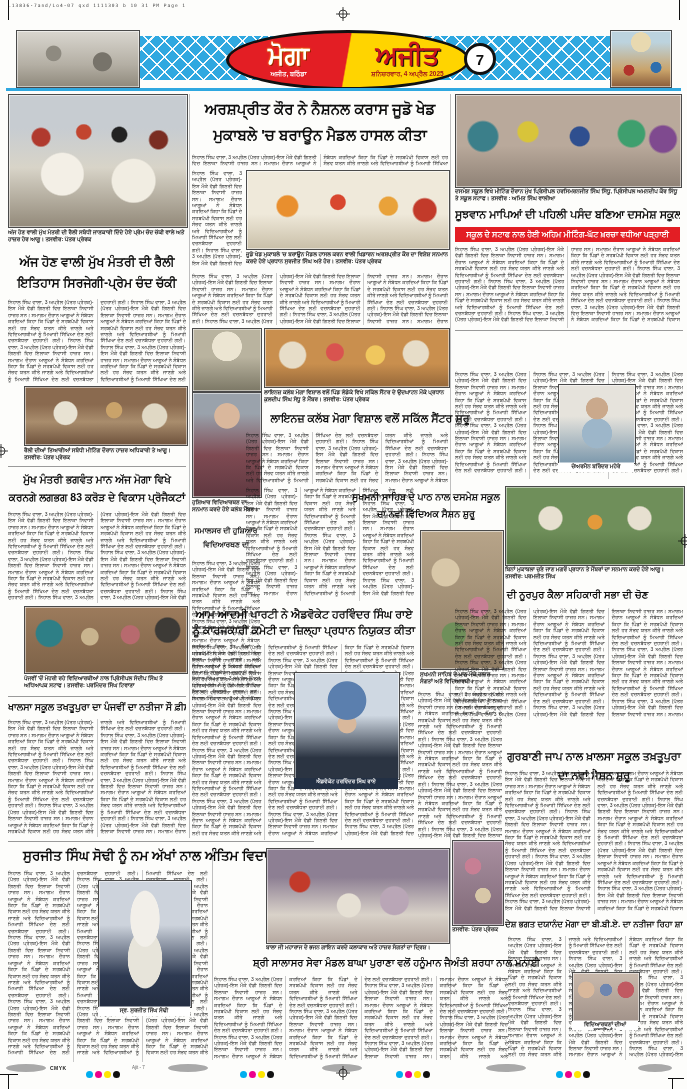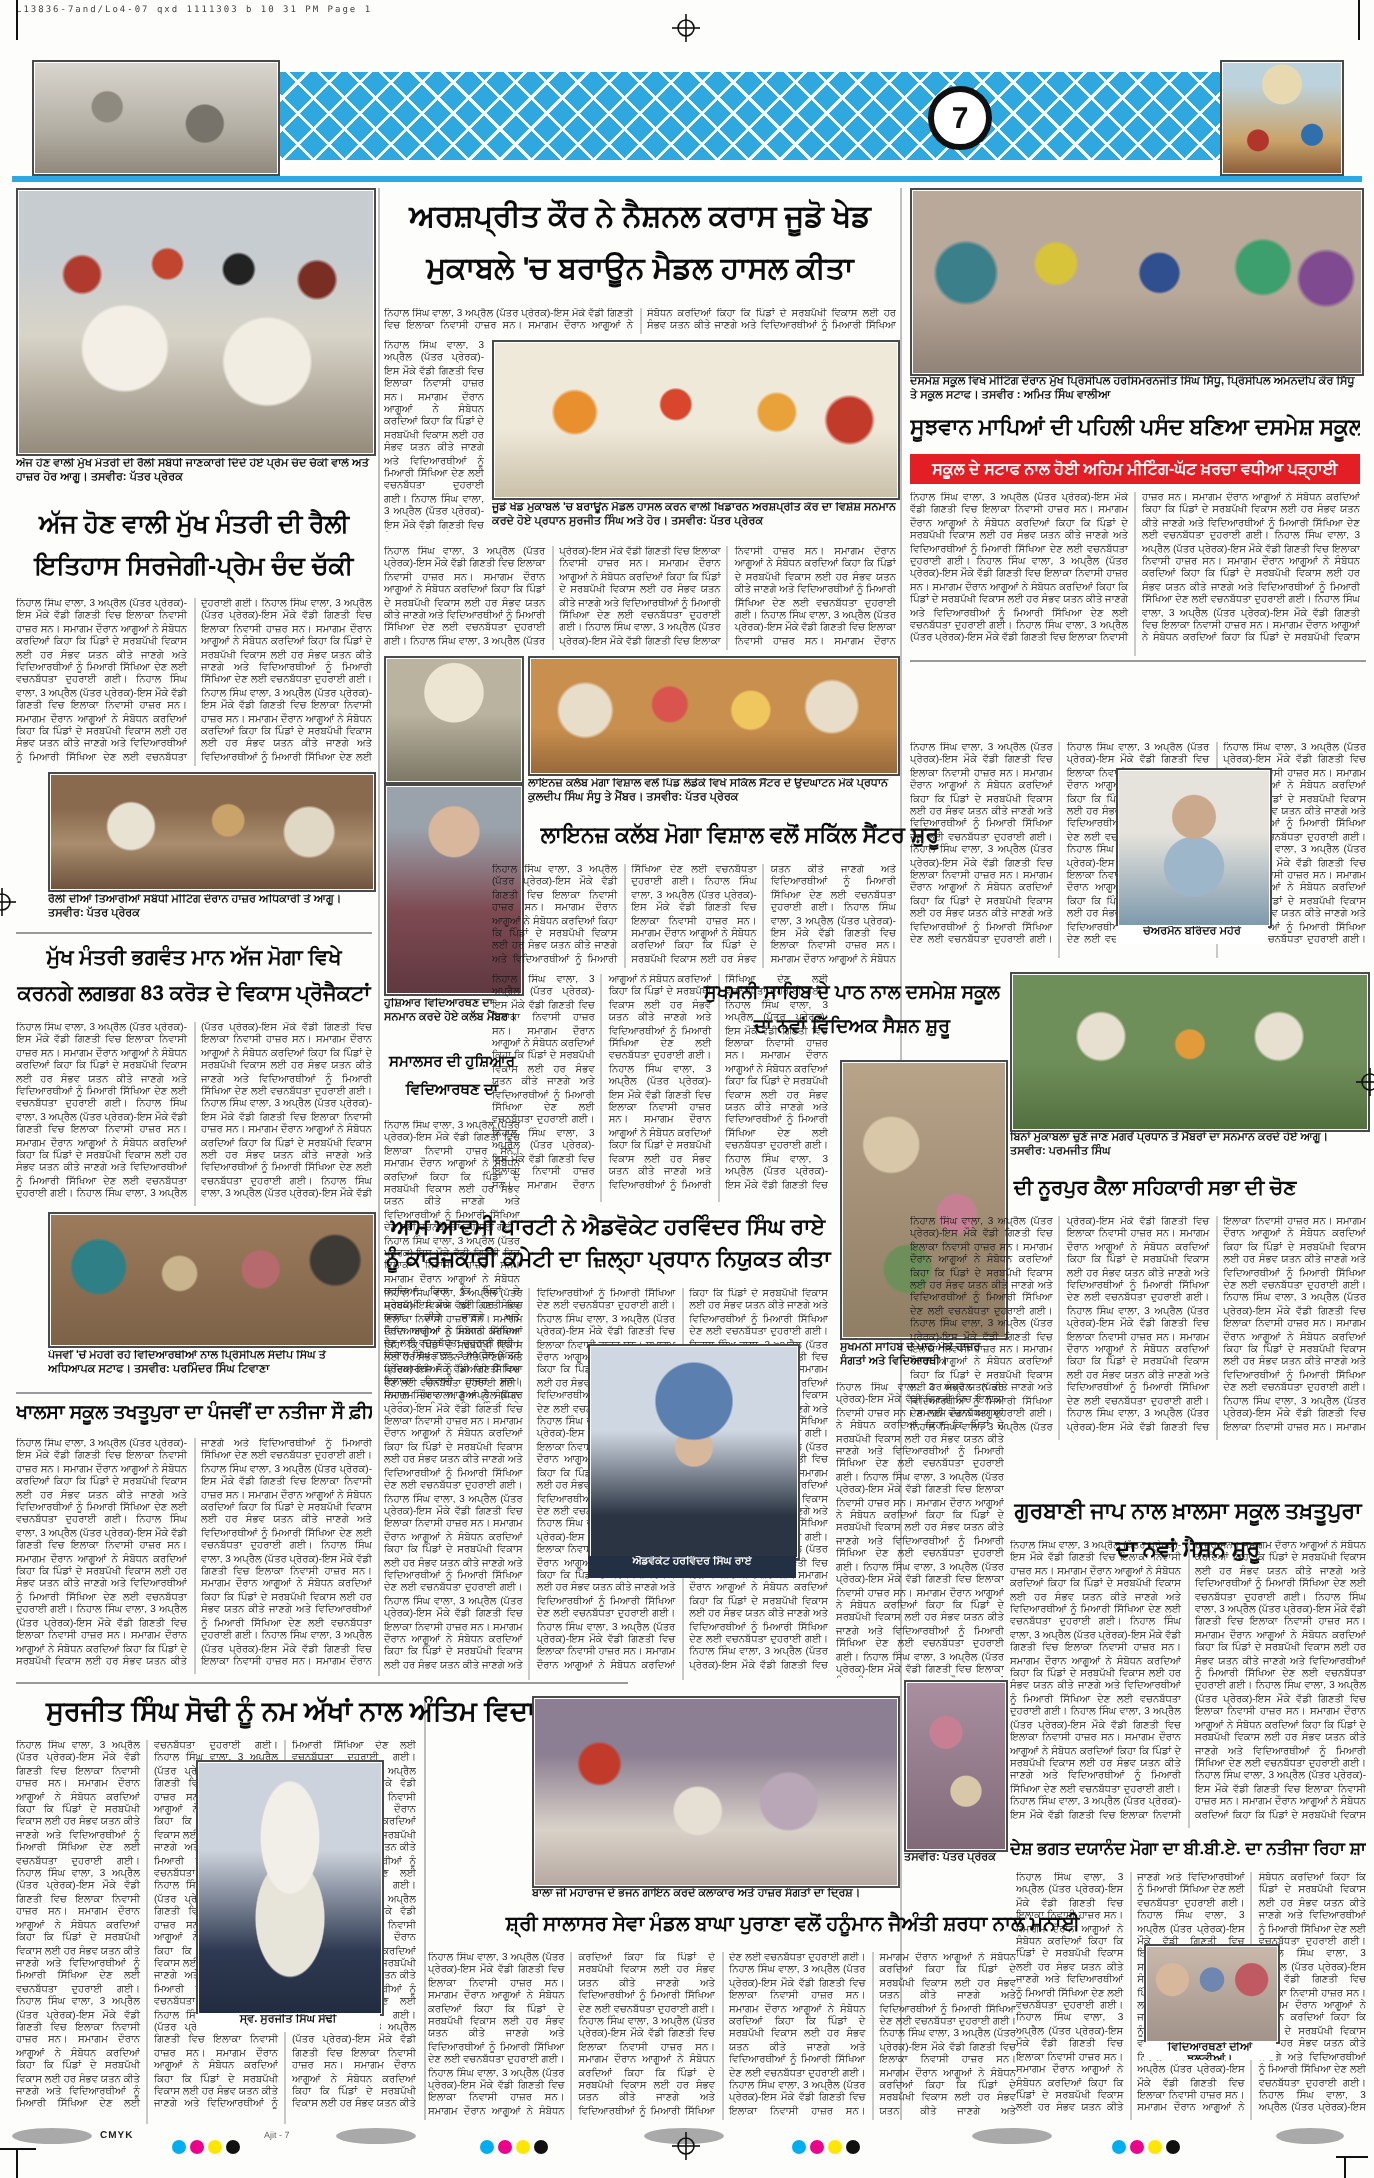--- a/index.html
+++ b/index.html
@@ -69,20 +69,30 @@
   <div class="abs mark" style="left:679px;top:0;width:0.5px;height:20px;"></div>
   <svg class="abs" style="left:336px;top:7px;" width="14" height="14">
       <circle cx="7" cy="7" r="4" fill="none" stroke="#111" stroke-width="0.8"></circle>
       <line x1="7" y1="0" x2="7" y2="14" stroke="#111" stroke-width="0.8"></line>
       <line x1="0" y1="7" x2="14" y2="7" stroke="#111" stroke-width="0.8"></line>
     </svg>
 
   <div class="abs band" style="left:140px;top:36px;width:500px;height:44px;"></div>
   <div class="abs photo p-mast-l" style="left:16px;top:30px;width:122px;height:56px;"></div>
   <div class="abs photo p-mast-r" style="left:610px;top:30px;width:60px;height:56px;"></div>
+  <div class="abs mast-oval" style="left:226px;top:30px;width:238px;height:54px;">
+    <div class="mast-half">
+      <span class="mast-city">ਮੋਗਾ</span>
+      <span class="mast-sub">ਅਜੀਤ, ਬਠਿੰਡਾ</span>
+    </div>
+    <div class="mast-half">
+      <span class="mast-brand">ਅਜੀਤ</span>
+      <span class="mast-date">ਸ਼ਨਿਚਰਵਾਰ, 4 ਅਪ੍ਰੈਲ 2025</span>
+    </div>
+  </div>
   <div class="abs pg-circle" style="left:464px;top:43px;width:26px;height:26px;">
       <span>7</span>
     </div>
   <div class="abs blue-rule" style="left:6px;top:88px;width:675px;height:3px;"></div>
 
   <div class="abs vrule" style="left:189px;top:94px;height:744px;"></div>
   <div class="abs vrule" style="left:450px;top:94px;height:966px;"></div>
   <div class="abs vrule" style="left:212px;top:848px;height:212px;"></div>
   <div class="abs hrule" style="left:8px;top:466px;width:178px;"></div>
   <div class="abs hrule" style="left:8px;top:696px;width:178px;"></div>

